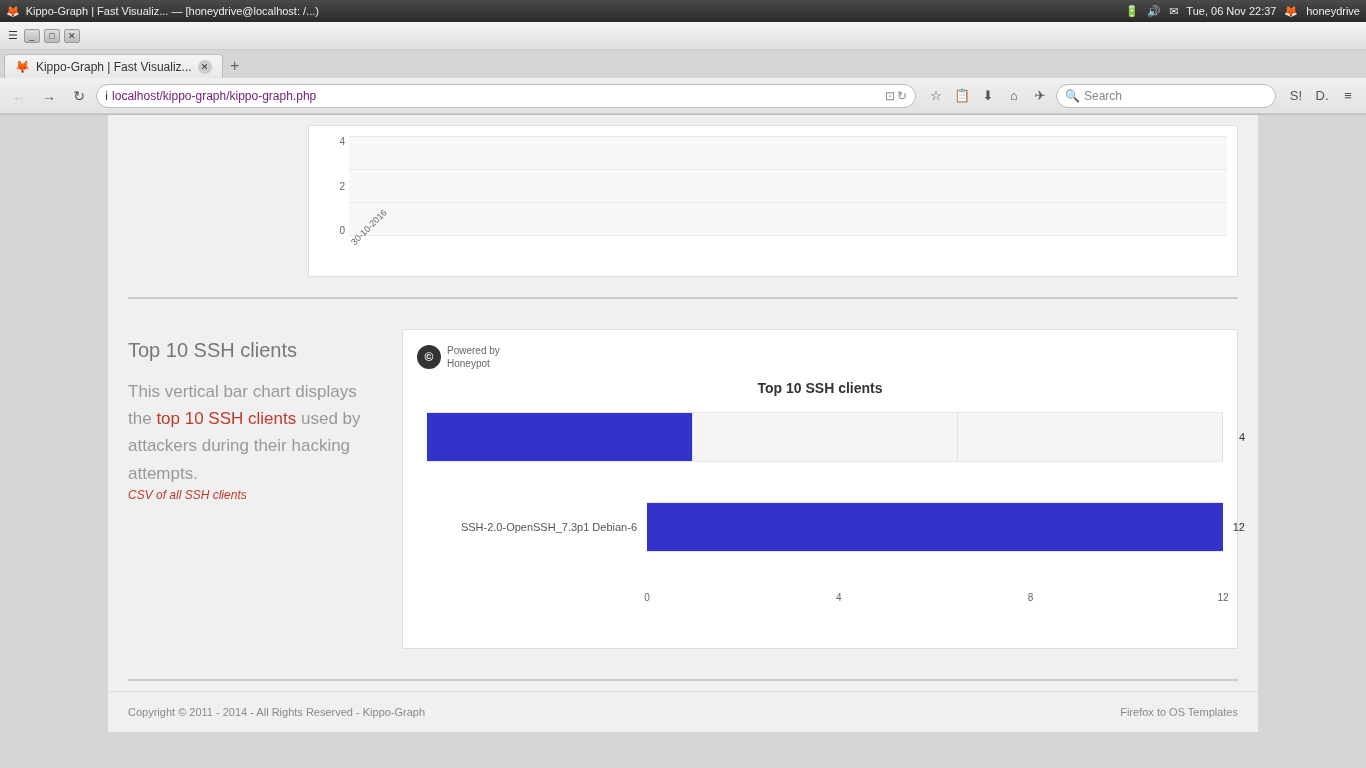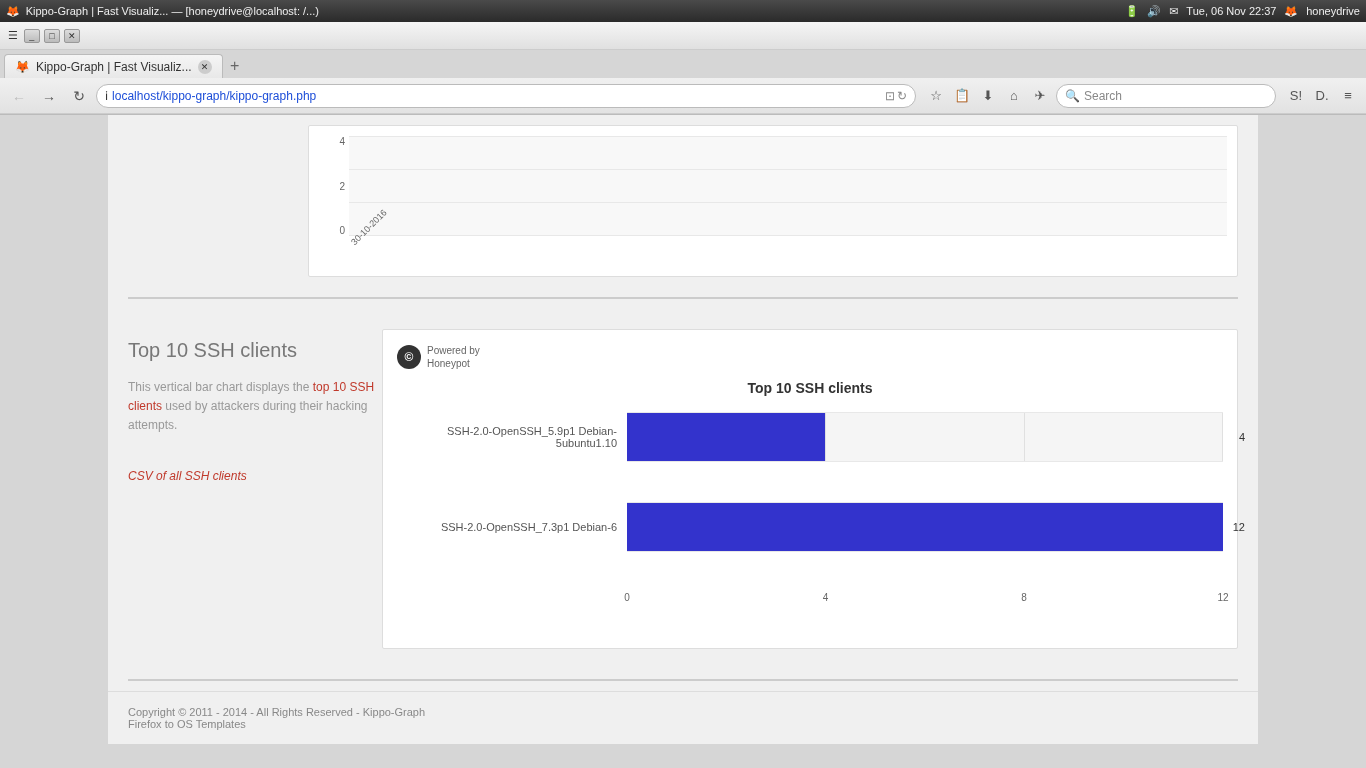--- a/index.html
+++ b/index.html
@@ -117,21 +117,21 @@
       height: 24px;
       border: 1px solid #bbb;
       border-radius: 12px;
       background: white;
       display: flex;
       align-items: center;
       padding: 0 8px;
       font-size: 12px;
       gap: 4px;
     }
-    .address-text { flex: 1; font-size: 12px; color: #1d4ed8; }
+    .address-text { flex: 1; font-size: 12px; color: #701a75; }
     .address-icons { display: flex; gap: 2px; color: #888; }
     .search-bar {
       width: 220px;
       height: 24px;
       border: 1px solid #bbb;
       border-radius: 12px;
       background: white;
       display: flex;
       align-items: center;
       padding: 0 8px;
@@ -231,39 +231,39 @@
     
     .divider {
       height: 2px;
       background: #ccc;
       margin: 10px 20px;
     }
 
     
     .main-section {
       display: flex;
-      gap: 4px;
+      gap: 24px;
       padding: 20px 20px;
     }
     .sidebar-info {
       width: 250px;
       flex-shrink: 0;
       padding: 10px 0;
     }
     .section-title {
       font-size: 20px;
       font-weight: normal;
       color: #777;
       margin-bottom: 16px;
     }
     .section-desc {
-      font-size: 12px;
+      font-size: 17px;
       color: #999;
       line-height: 1.6;
-      margin-bottom: 32px;
+      margin-bottom: 0;
     }
     .section-desc a {
       color: #c0392b;
       text-decoration: none;
     }
     .csv-link {
       color: #c0392b;
       font-size: 12px;
       text-decoration: none;
       cursor: pointer;
@@ -334,21 +334,20 @@
       margin: 10px 20px;
     }
     .footer {
       background: #f0f0f0;
       padding: 14px 20px;
       display: flex;
       justify-content: space-between;
       font-size: 11px;
       color: #888;
       border-top: 1px solid #ddd;
-      flex-direction: column;
     }
     .footer a { color: #888; text-decoration: none; }
   </style>
 </head>
 <body>
 
 <div class="taskbar">
   <div class="taskbar-left">
     <span>🦊</span>
     <span>Kippo-Graph | Fast Visualiz... — [honeydrive@localhost: /...)</span>
@@ -461,21 +460,20 @@
               <div>Honeypot</div>
             </div>
           </div>
         </div>
 
         <div class="bar-chart-title">Top 10 SSH clients</div>
 
         <div style="margin-left:10px;">
 
           <div class="hbar-row">
-            <div class="hbar-label">SSH-2.0-OpenSSH_5.9p1 Debian-5ubuntu1.10</div>
             <div style="flex:1; position:relative; height:50px; background:#f5f5f5; border-top:1px solid #e8e8e8; border-bottom:1px solid #e8e8e8;">
 
               <div style="position:absolute;top:0;bottom:0;left:33.3%;width:1px;background:#e0e0e0;"></div>
               <div style="position:absolute;top:0;bottom:0;left:66.6%;width:1px;background:#e0e0e0;"></div>
               <div style="position:absolute;top:0;bottom:0;left:99.9%;width:1px;background:#e0e0e0;"></div>
               <div style="position:absolute;top:0;left:0;bottom:0;width:33.3%;background:#3333cc;"></div>
               <span style="position:absolute;right:-22px;top:50%;transform:translateY(-50%);font-size:11px;color:#333;">4</span>
             </div>
           </div>
 

